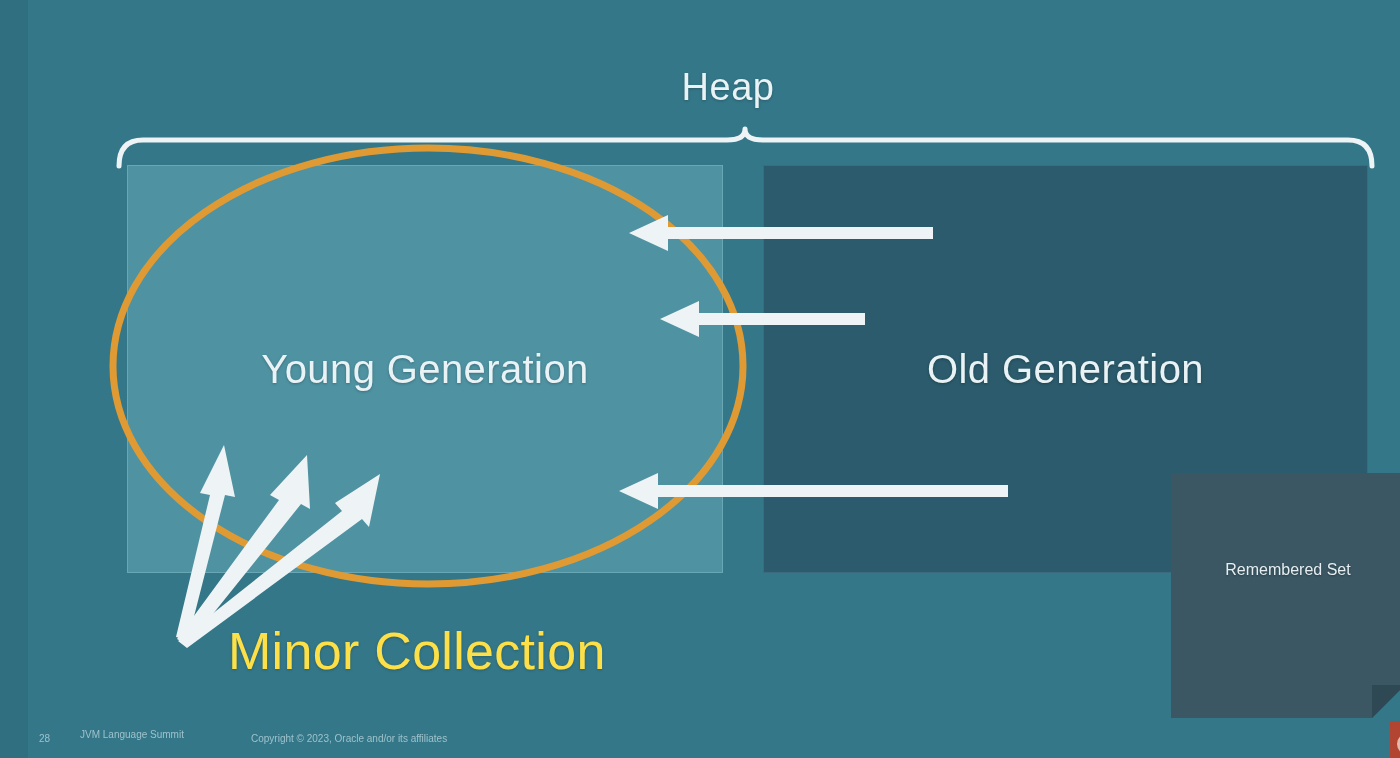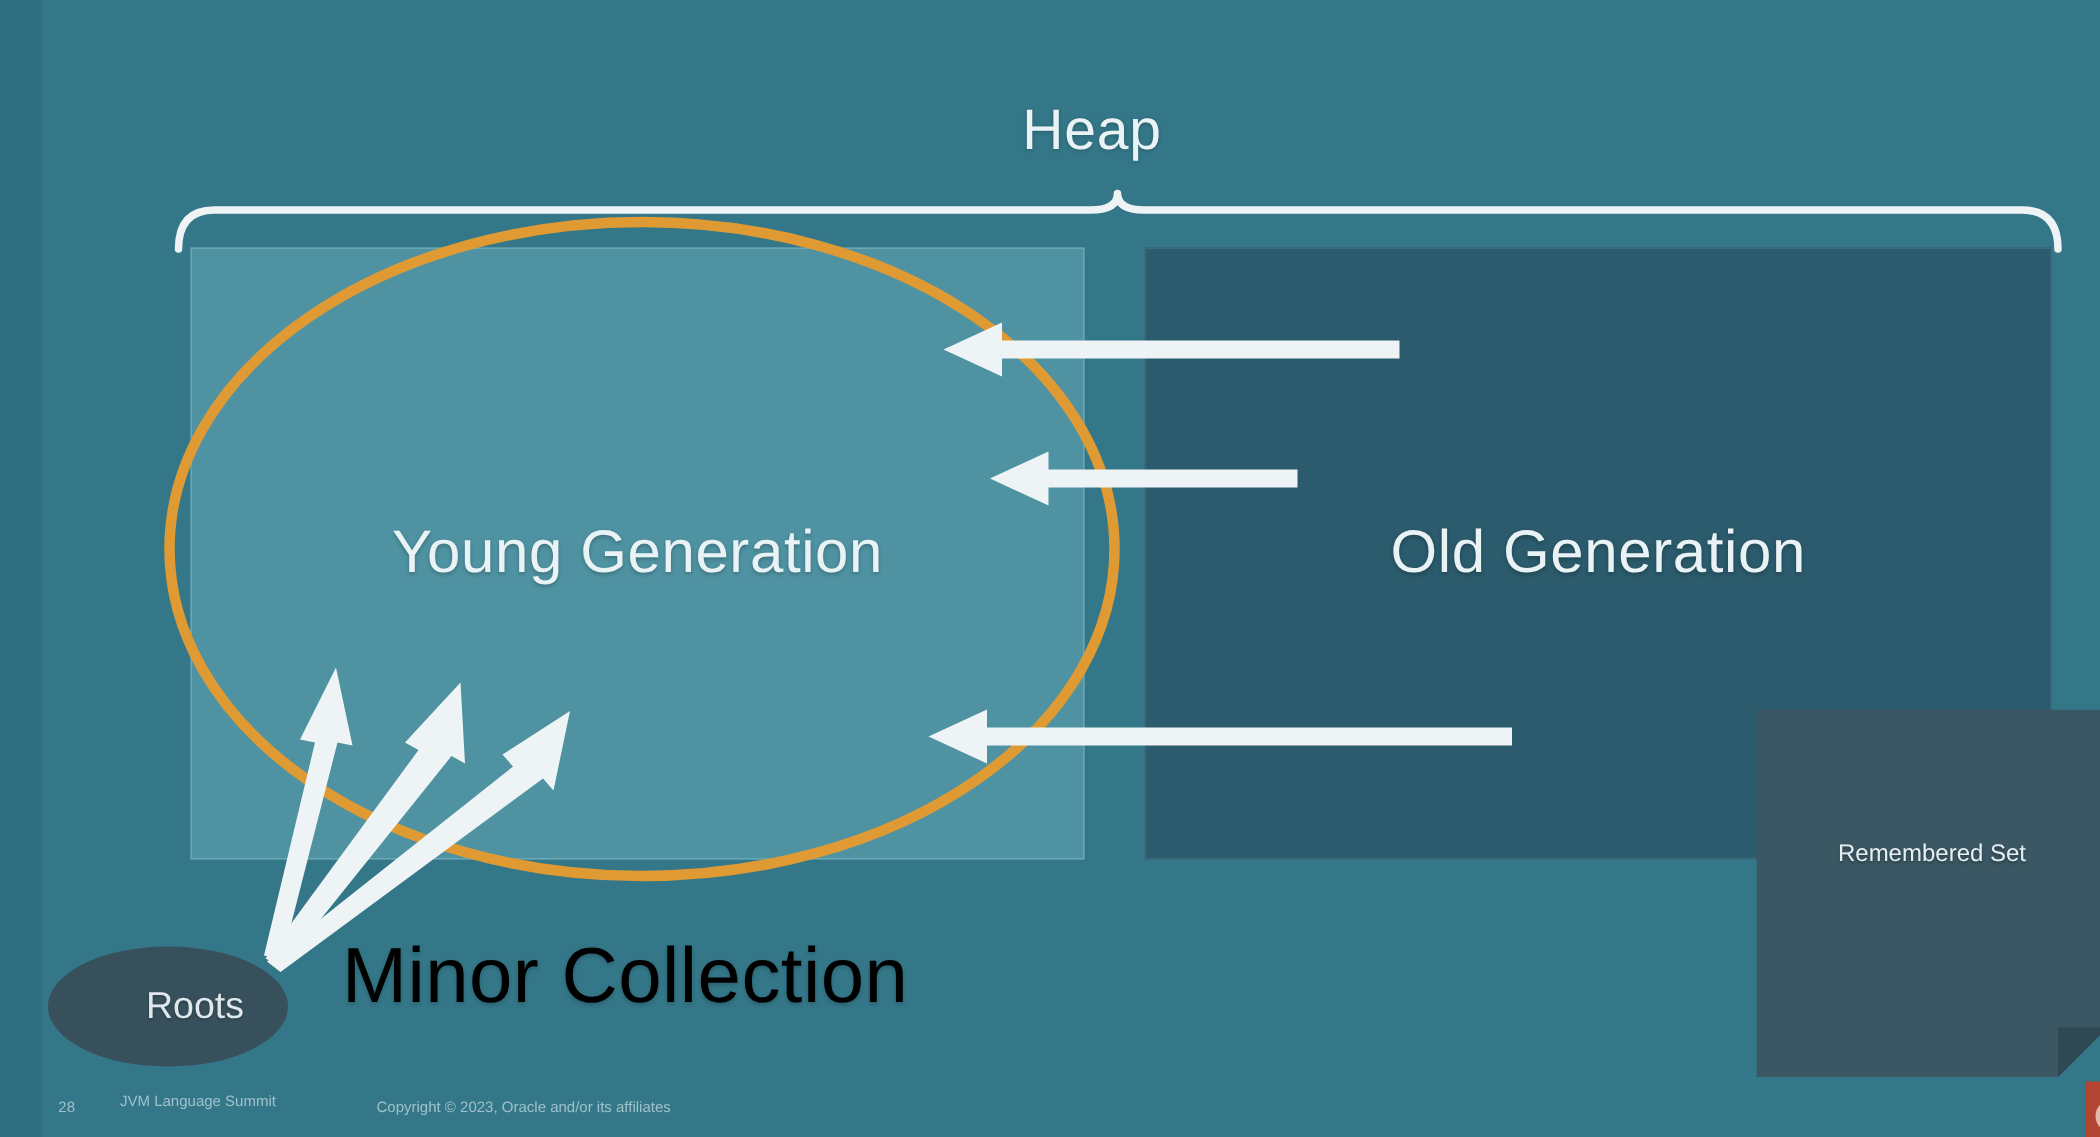--- a/index.html
+++ b/index.html
@@ -128,21 +128,21 @@
     padding-left: 36px;
     box-sizing: border-box;
     text-shadow: 0 1px 2px rgba(0,0,0,0.3);
   }
 
   
   #minor-collection-label {
     position: absolute;
     left: 200px;
     top: 621px;
-    color: #000000;
+    color: #fde047;
     font-size: 52px;
     font-weight: 300;
     letter-spacing: 0.3px;
     text-shadow: 0 1px 3px rgba(0,0,0,0.2);
   }
 
   
   #footer {
     position: absolute;
     left: 0;
@@ -227,23 +227,20 @@
   </svg>
 
   <div id="remembered-set-box">
     <svg width="234" height="245" viewBox="0 0 234 245">
       <path d="M 0 0 L 234 0 L 234 212 L 201 245 L 0 245 Z" fill="#3a5763"></path>
       <path d="M 234 212 L 201 245 L 201 212 Z" fill="#2f4954"></path>
     </svg>
     <div id="remembered-set-label">Remembered Set</div>
   </div>
 
-  <div id="roots-ellipse">
-    <div id="roots-label">Roots</div>
-  </div>
 
   <svg class="overlay" viewBox="0 0 1400 758">
     <g fill="#eef4f5">
 
       <path d="M 148 637 L 182 495 L 172 493 L 196 445 L 207 497 L 197 495 L 160 640 Z"></path>
 
       <path d="M 149 639 L 251 500 L 242 495 L 279 455 L 282 509 L 273 504 L 160 645 Z"></path>
 
       <path d="M 150 641 L 314 511 L 307 503 L 352 474 L 341 527 L 334 519 L 159 648 Z"></path>
     </g>

